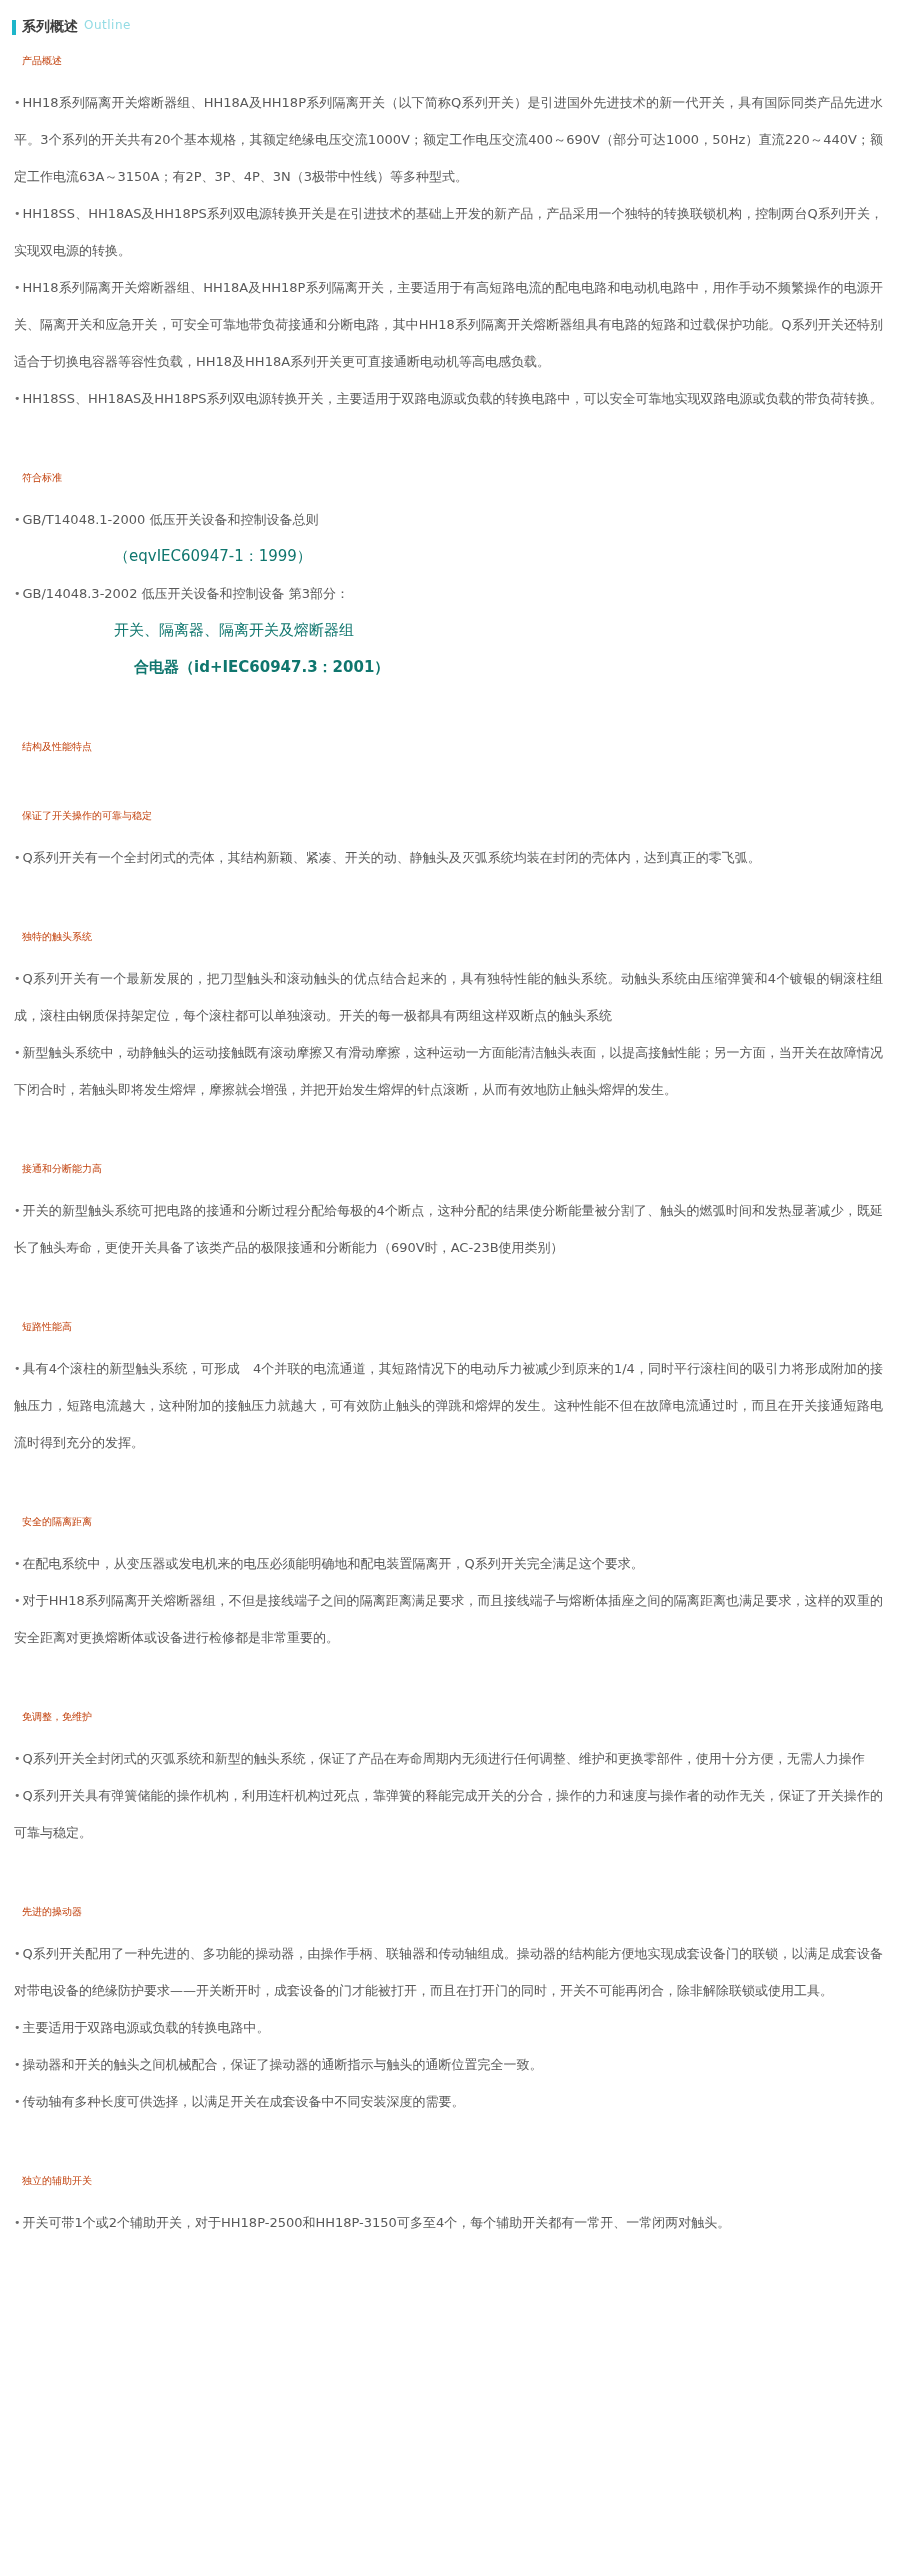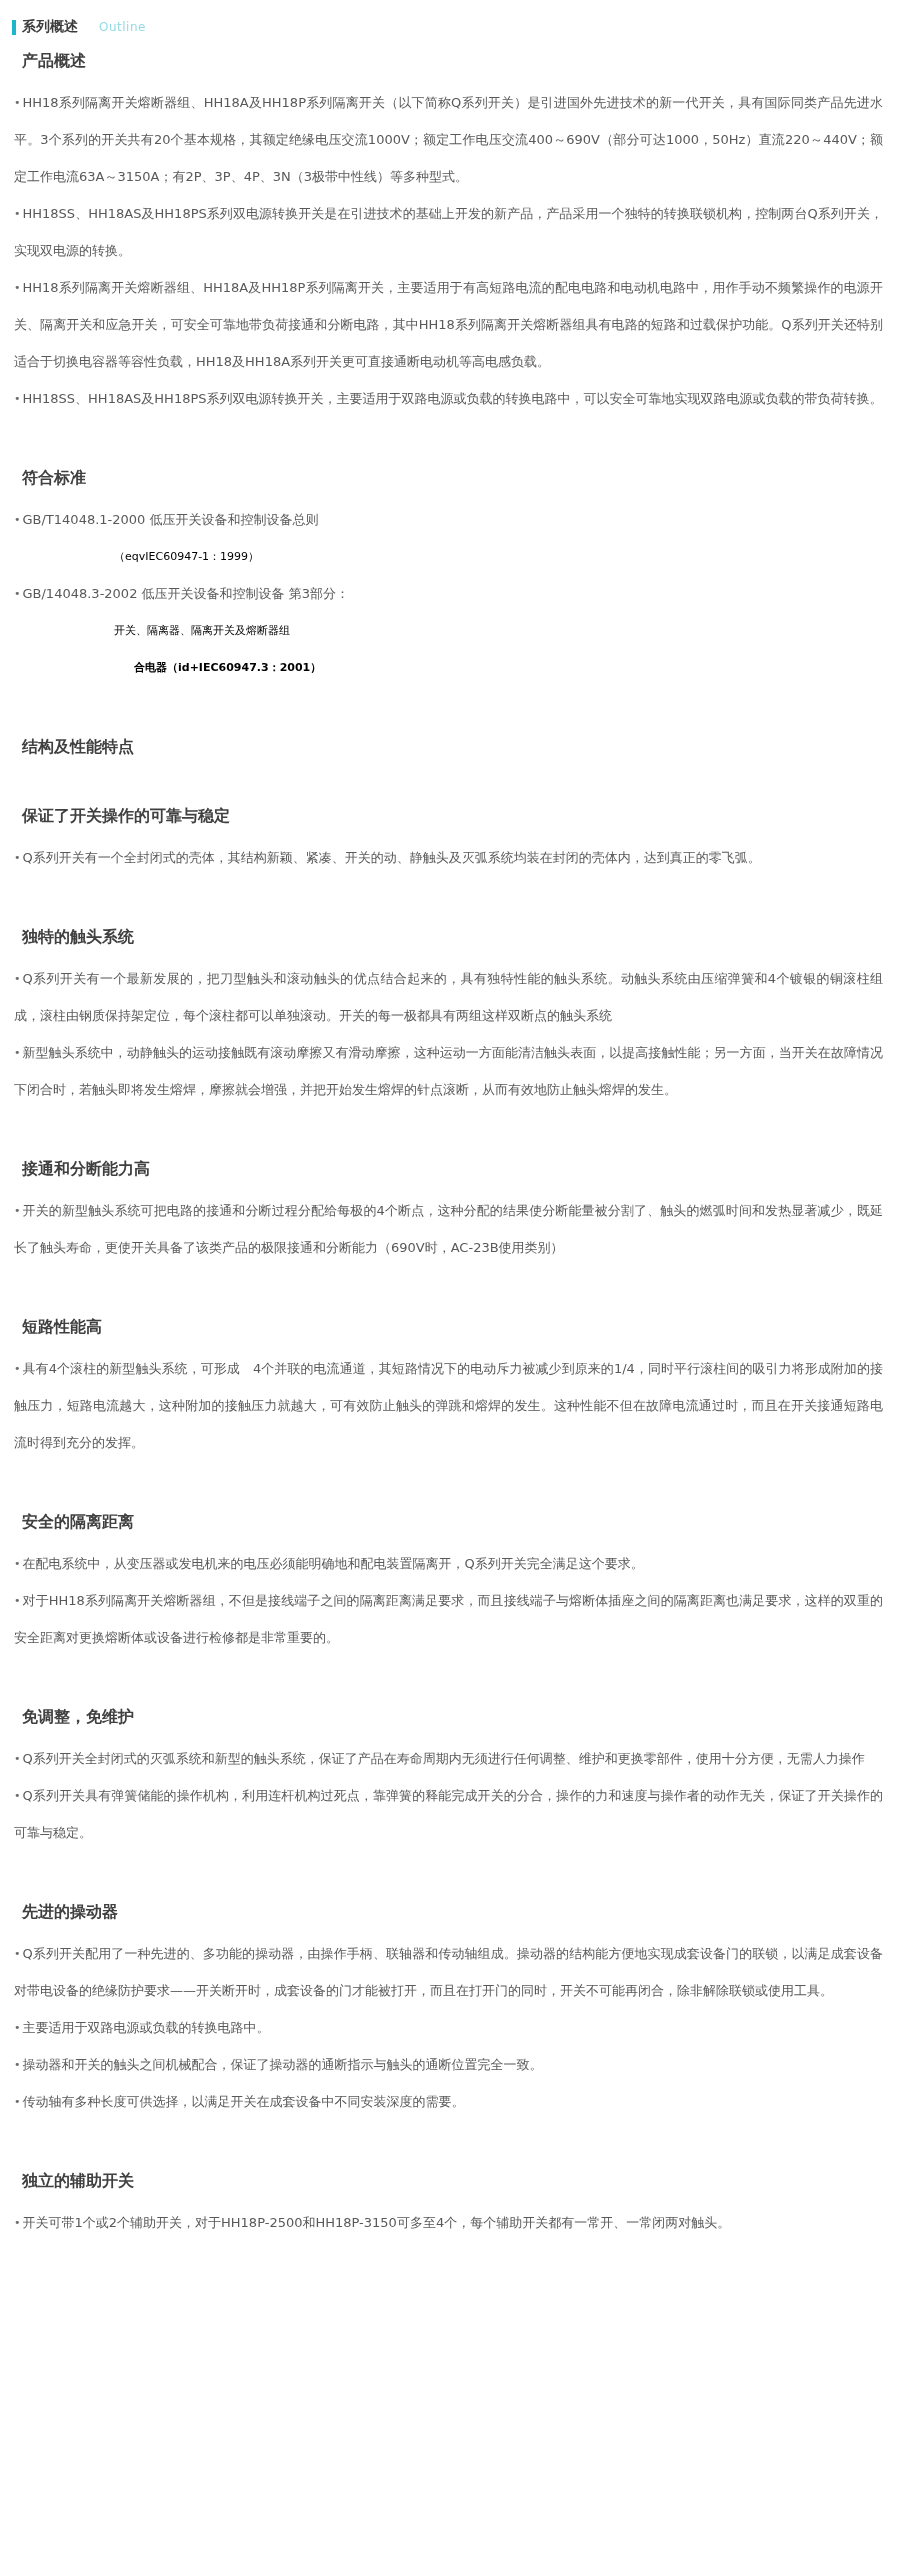--- a/index.html
+++ b/index.html
@@ -28,40 +28,40 @@
     display: inline-block;
     width: 4px;
     height: 15px;
     background: #1eb6ca;
     margin-right: 6px;
     flex: 0 0 auto;
   }
   .title {
     margin: 0;
     display: flex;
-    align-items: center;
-    gap: 21px;
+    align-items: flex-start;
+    gap: 6px;
     font-size: 14px;
     font-weight: bold;
     color: #3d3d3d;
   }
   .title .en {
     color: #92dbe4;
     font-weight: normal;
     font-size: 12px;
     letter-spacing: 0.5px;
   }
   .content section {
     margin: 0;
   }
   .content section h2 {
-    font-size: 16px;
+    font-size: 10px;
     line-height: 17px;
-    color: #404040;
-    font-weight: bold;
+    color: #c2410c;
+    font-weight: normal;
     margin: 52px 0 15px 10px;
   }
   .content section:first-child h2 {
     margin-top: 16px;
   }
   p.bullet {
     margin: 0;
     font-size: 13px;
     line-height: 37px;
     color: #595959;
@@ -70,23 +70,23 @@
   }
   p.bullet .dot {
     display: inline-block;
     font-size: 11px;
     margin-right: 2px;
     color: #6b6b6b;
     vertical-align: 1px;
   }
   p.subline {
     margin: 0;
-    font-size: 11px;
+    font-size: 15px;
     line-height: 37px;
-    color: #000000;
+    color: #0f766e;
   }
   p.subline.l1 { padding-left: 102px; }
   p.subline.l2 { padding-left: 122px; font-weight: bold; }
 </style>
 </head>
 <body>
 
 <div class="page">
   <header class="page-header">
     <span class="accent-bar" style="background: rgb(30, 182, 202);"></span>

